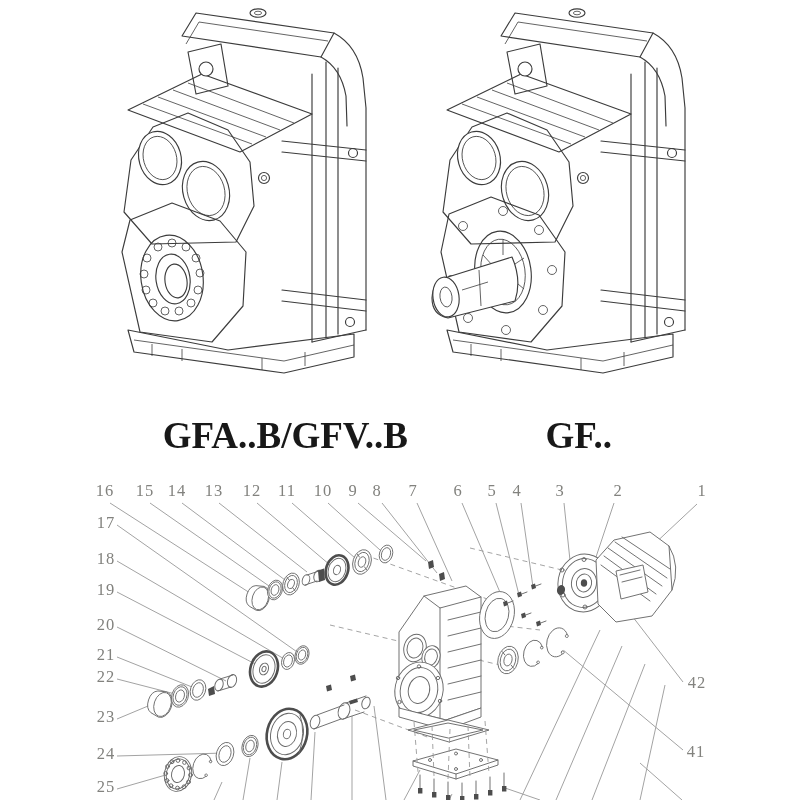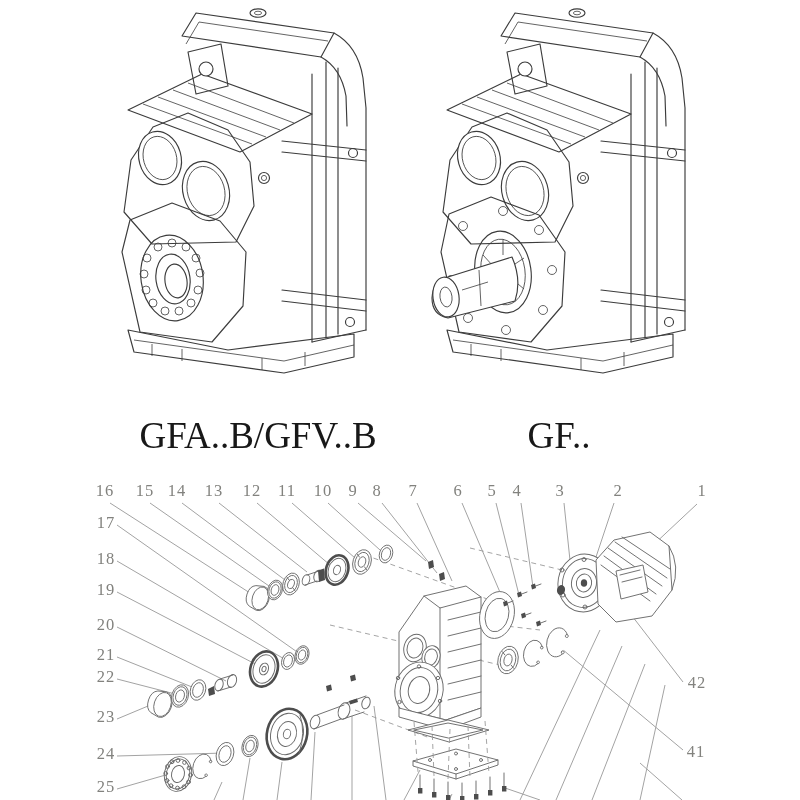--- a/index.html
+++ b/index.html
@@ -16,24 +16,24 @@
   .inkW{stroke:var(--ink);fill:#fff;stroke-width:1.15;stroke-linejoin:round;}
   
   .pl{stroke:var(--part);fill:none;stroke-width:.95;stroke-linejoin:round;stroke-linecap:round;}
   .plW{stroke:var(--part);fill:#fff;stroke-width:.95;stroke-linejoin:round;}
   .plG{stroke:#4d4d4d;fill:none;stroke-width:2.6;}
   .plF{fill:#4d4d4d;stroke:none;}
   .ld{stroke:var(--leader);fill:none;stroke-width:1;}
   .dash{stroke:#9a9a9a;fill:none;stroke-width:.9;stroke-dasharray:5 4;}
   .callout{fill:var(--label);font-family:"Liberation Serif",serif;font-size:16.5px;letter-spacing:1px;}
   .caption{position:absolute;top:416px;height:40px;color:var(--caption);
-           font-family:"Liberation Serif",serif;font-weight:normal;font-size:37px;
-           text-align:center;white-space:nowrap;line-height:40px;}
+           font-family:"Liberation Serif",serif;font-weight:bold;font-size:37px;
+           text-align:right;white-space:nowrap;line-height:40px;}
   #cap-left{left:108px;width:300px;}
-  #cap-right{left:479px;width:160px;}
+  #cap-right{left:452px;width:160px;}
 </style>
 </head>
 <body>
 
 <div class="stage">
 
 <svg id="top-drawings" width="800" height="410" viewBox="0 0 800 410" style="top:0">
 
   <g>
 

